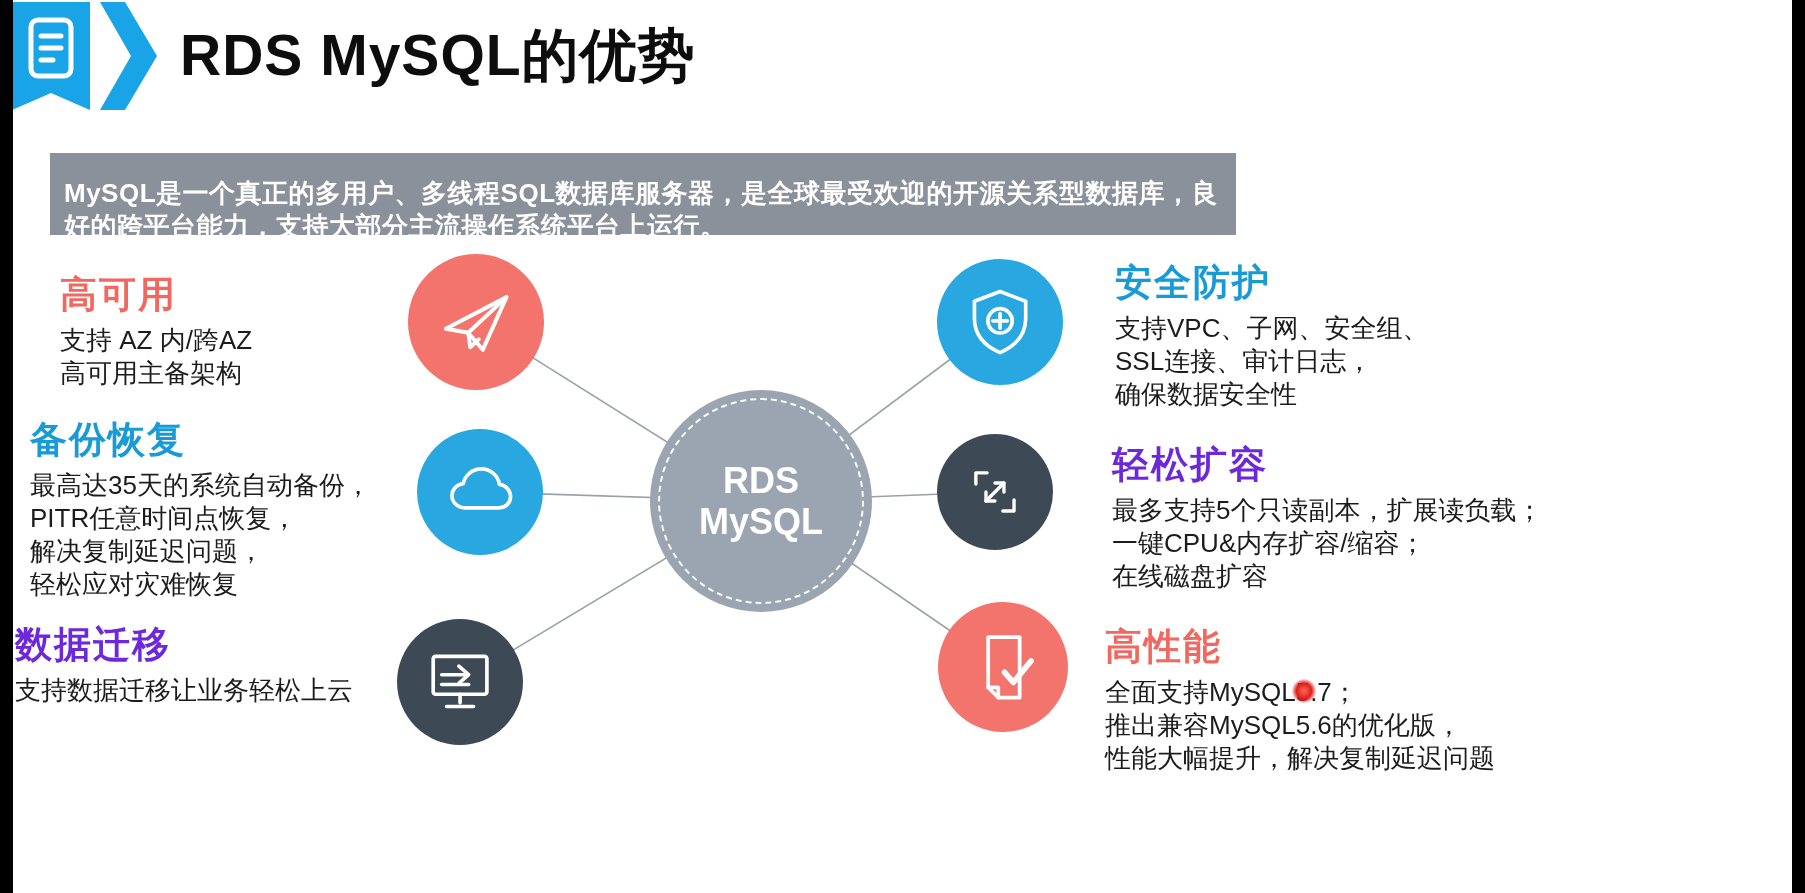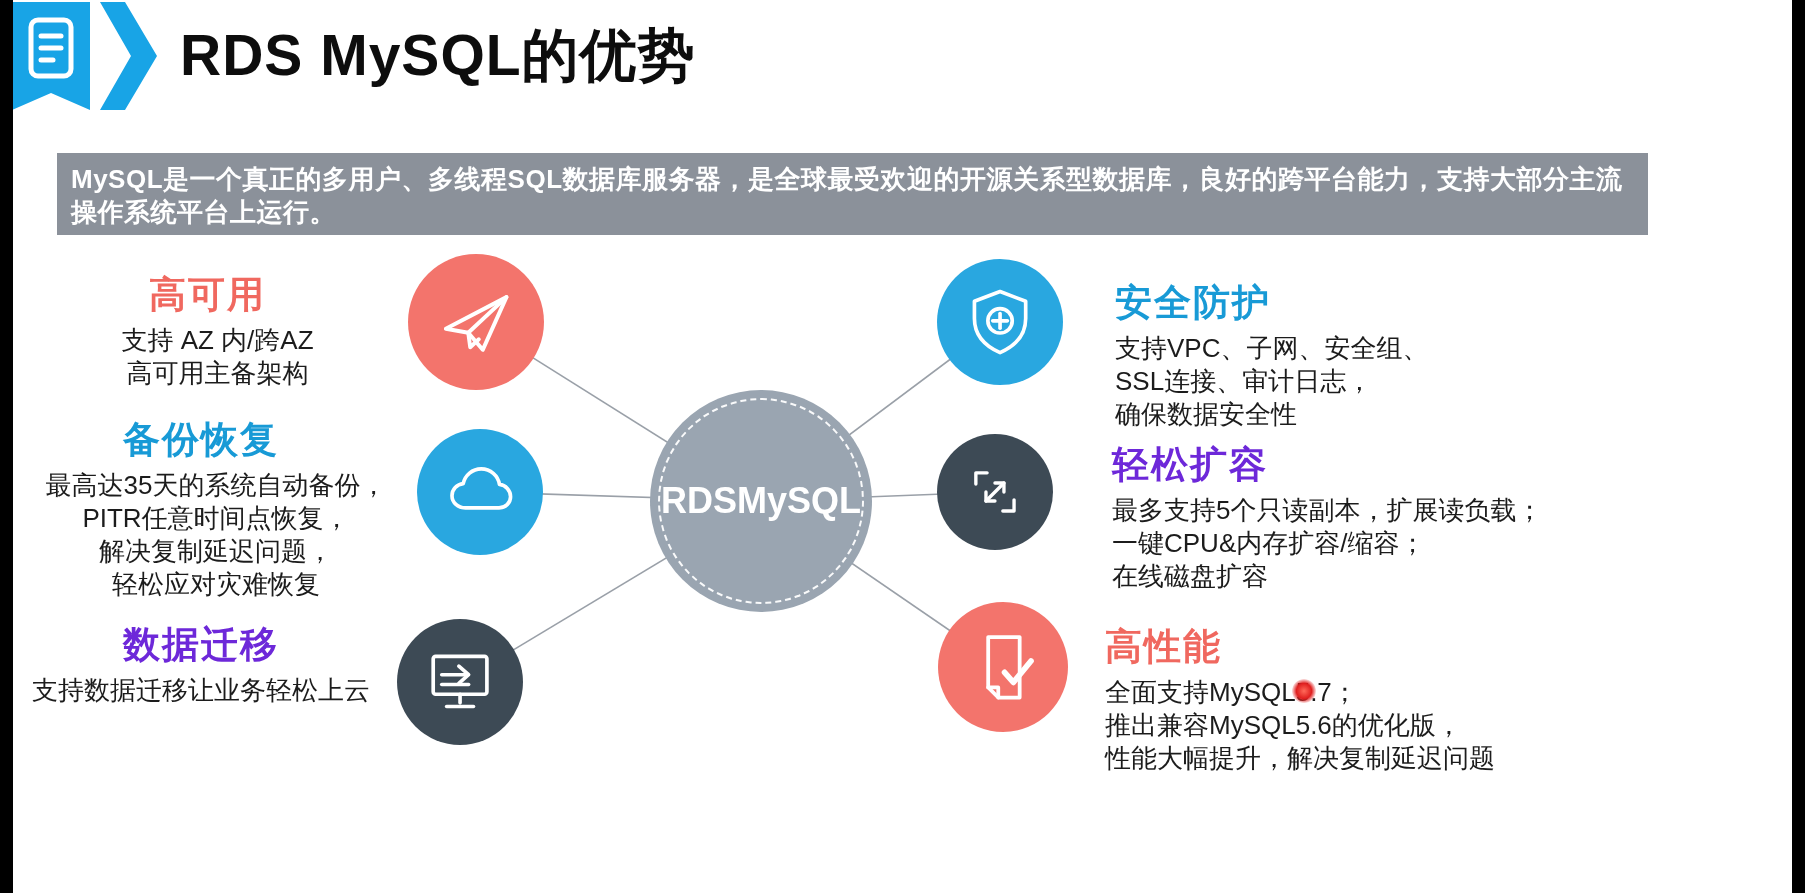--- a/index.html
+++ b/index.html
@@ -11,47 +11,47 @@
   .edge-bar.left{left:0;}
   .edge-bar.right{right:0;}
 
   
   .slide-header{position:absolute;left:12px;top:0;display:flex;align-items:center;z-index:4;}
   .header-badge{width:150px;height:112px;display:block;}
   .slide-title{margin:0 0 0 18px;font-size:57px;font-weight:bold;color:#0d0d0d;letter-spacing:1px;}
 
   
   .banner{
-    position:absolute;left:57px;top:153px;width:1591px;height:82px;box-sizing:border-box;
-    background:#8b919a;color:#fff;padding:10px 14px;z-index:3;
+    position:absolute;left:50px;top:153px;width:1186px;height:82px;box-sizing:border-box;
+    background:#8b919a;color:#fff;padding:24px 14px;z-index:3;
   }
   .banner p{margin:0;font-size:26px;font-weight:bold;line-height:33px;letter-spacing:.5px;}
 
   
   .connectors{position:absolute;left:0;top:0;z-index:1;}
   .connectors line{stroke:#9aa0a8;stroke-width:1.6;}
 
   
   .hub{
     position:absolute;left:650px;top:390px;width:222px;height:222px;border-radius:50%;
-    background:#9aa5b1;display:flex;flex-direction:row;align-items:center;justify-content:center;
+    background:#9aa5b1;display:flex;flex-direction:column;align-items:center;justify-content:center;
     z-index:2;color:#fff;font-weight:bold;font-size:36px;line-height:1.15;
   }
   .hub::before{content:"";position:absolute;inset:8px;border:2px dashed #fff;border-radius:50%;opacity:.95;}
 
   
   .node{position:absolute;border-radius:50%;display:flex;align-items:center;justify-content:center;z-index:2;}
   .node svg{width:62%;height:62%;display:block;}
   .bg-salmon{background:#f3746c;}
   .bg-blue{background:#29a7e0;}
   .bg-dark{background:#3d4a55;}
 
   
   .feature{position:absolute;z-index:3;}
-  .feature.align-right{text-align:center;}
+  .feature.align-right{text-align:left;}
   .feature.align-left{text-align:left;}
   .feature h2{margin:0 0 4px 0;font-size:37px;font-weight:bold;letter-spacing:2px;}
   .feature p{margin:0;font-size:26px;line-height:33px;color:#1c1c1c;}
   .t-salmon{color:#f0685f;}
   .t-blue{color:#189ad6;}
   .t-dark{color:#6d28d9;}
   .pad-r-20{padding-right:20px;}
   .pad-r-30{padding-right:30px;}
 
   
@@ -160,21 +160,21 @@
     <p>PITR任意时间点恢复，</p>
     <p>解决复制延迟问题，</p>
     <p>轻松应对灾难恢复</p>
   </section>
 
   <section class="feature align-right" style="left:15px;top:620px;width:372px;">
     <h2 class="t-dark">数据迁移</h2>
     <p>支持数据迁移让业务轻松上云</p>
   </section>
 
-  <section class="feature align-left" style="left:1115px;top:278px;width:430px;">
+  <section class="feature align-left" style="left:1115px;top:258px;width:430px;">
     <h2 class="t-blue">安全防护</h2>
     <p>支持VPC、子网、安全组、</p>
     <p>SSL连接、审计日志，</p>
     <p>确保数据安全性</p>
   </section>
 
   <section class="feature align-left" style="left:1112px;top:440px;width:470px;">
     <h2 class="t-dark">轻松扩容</h2>
     <p>最多支持5个只读副本，扩展读负载；</p>
     <p>一键CPU&amp;内存扩容/缩容；</p>

